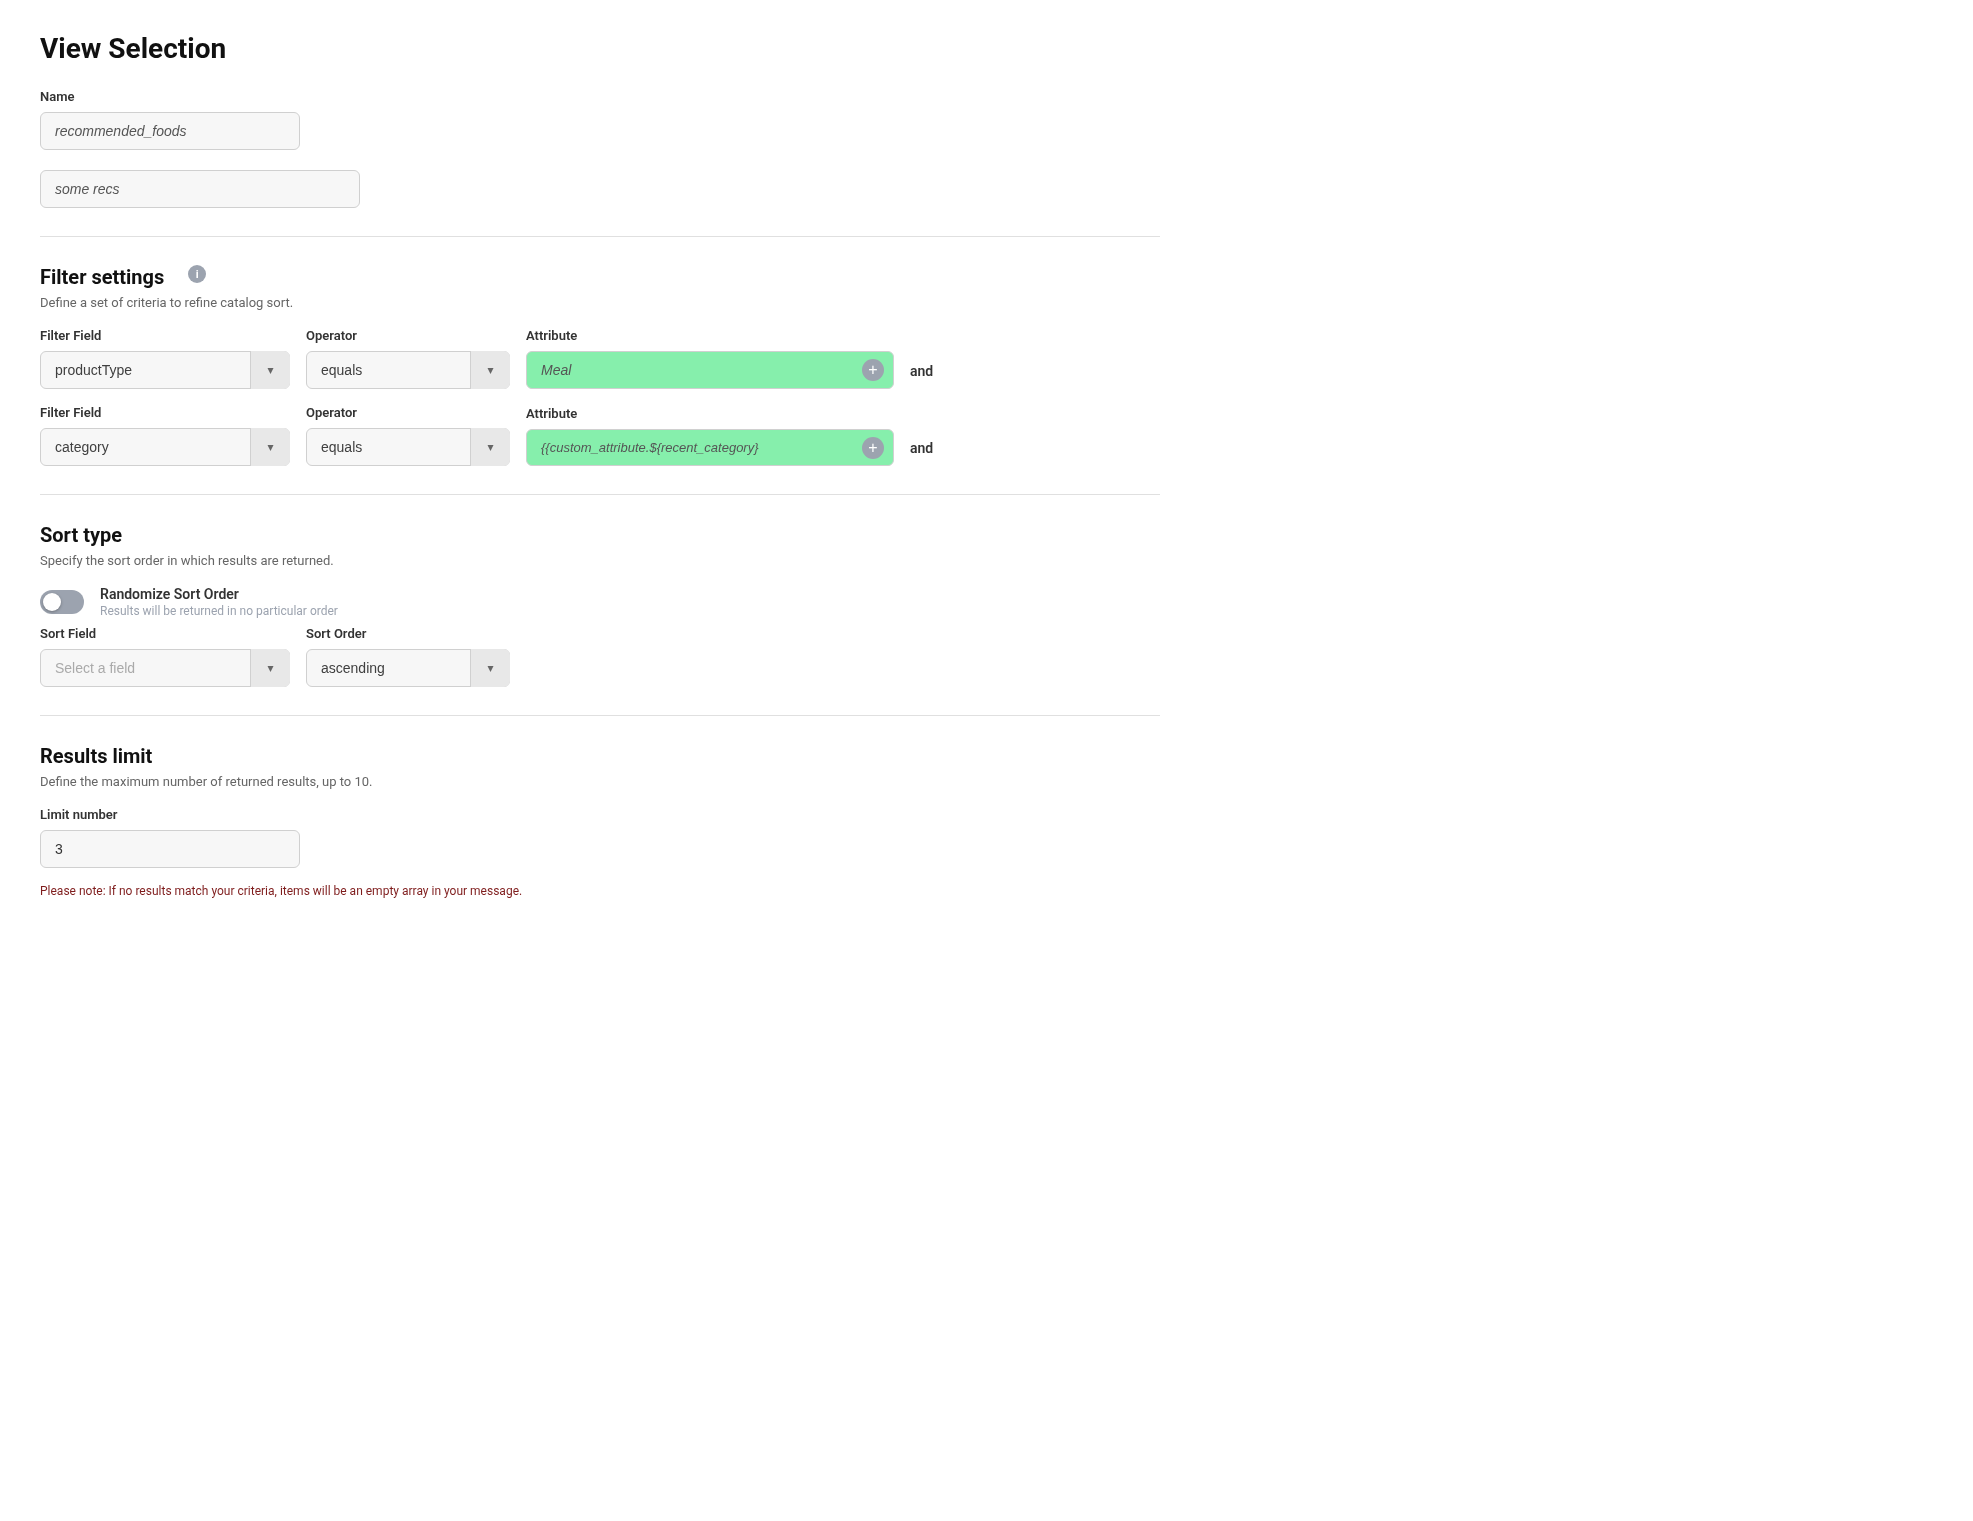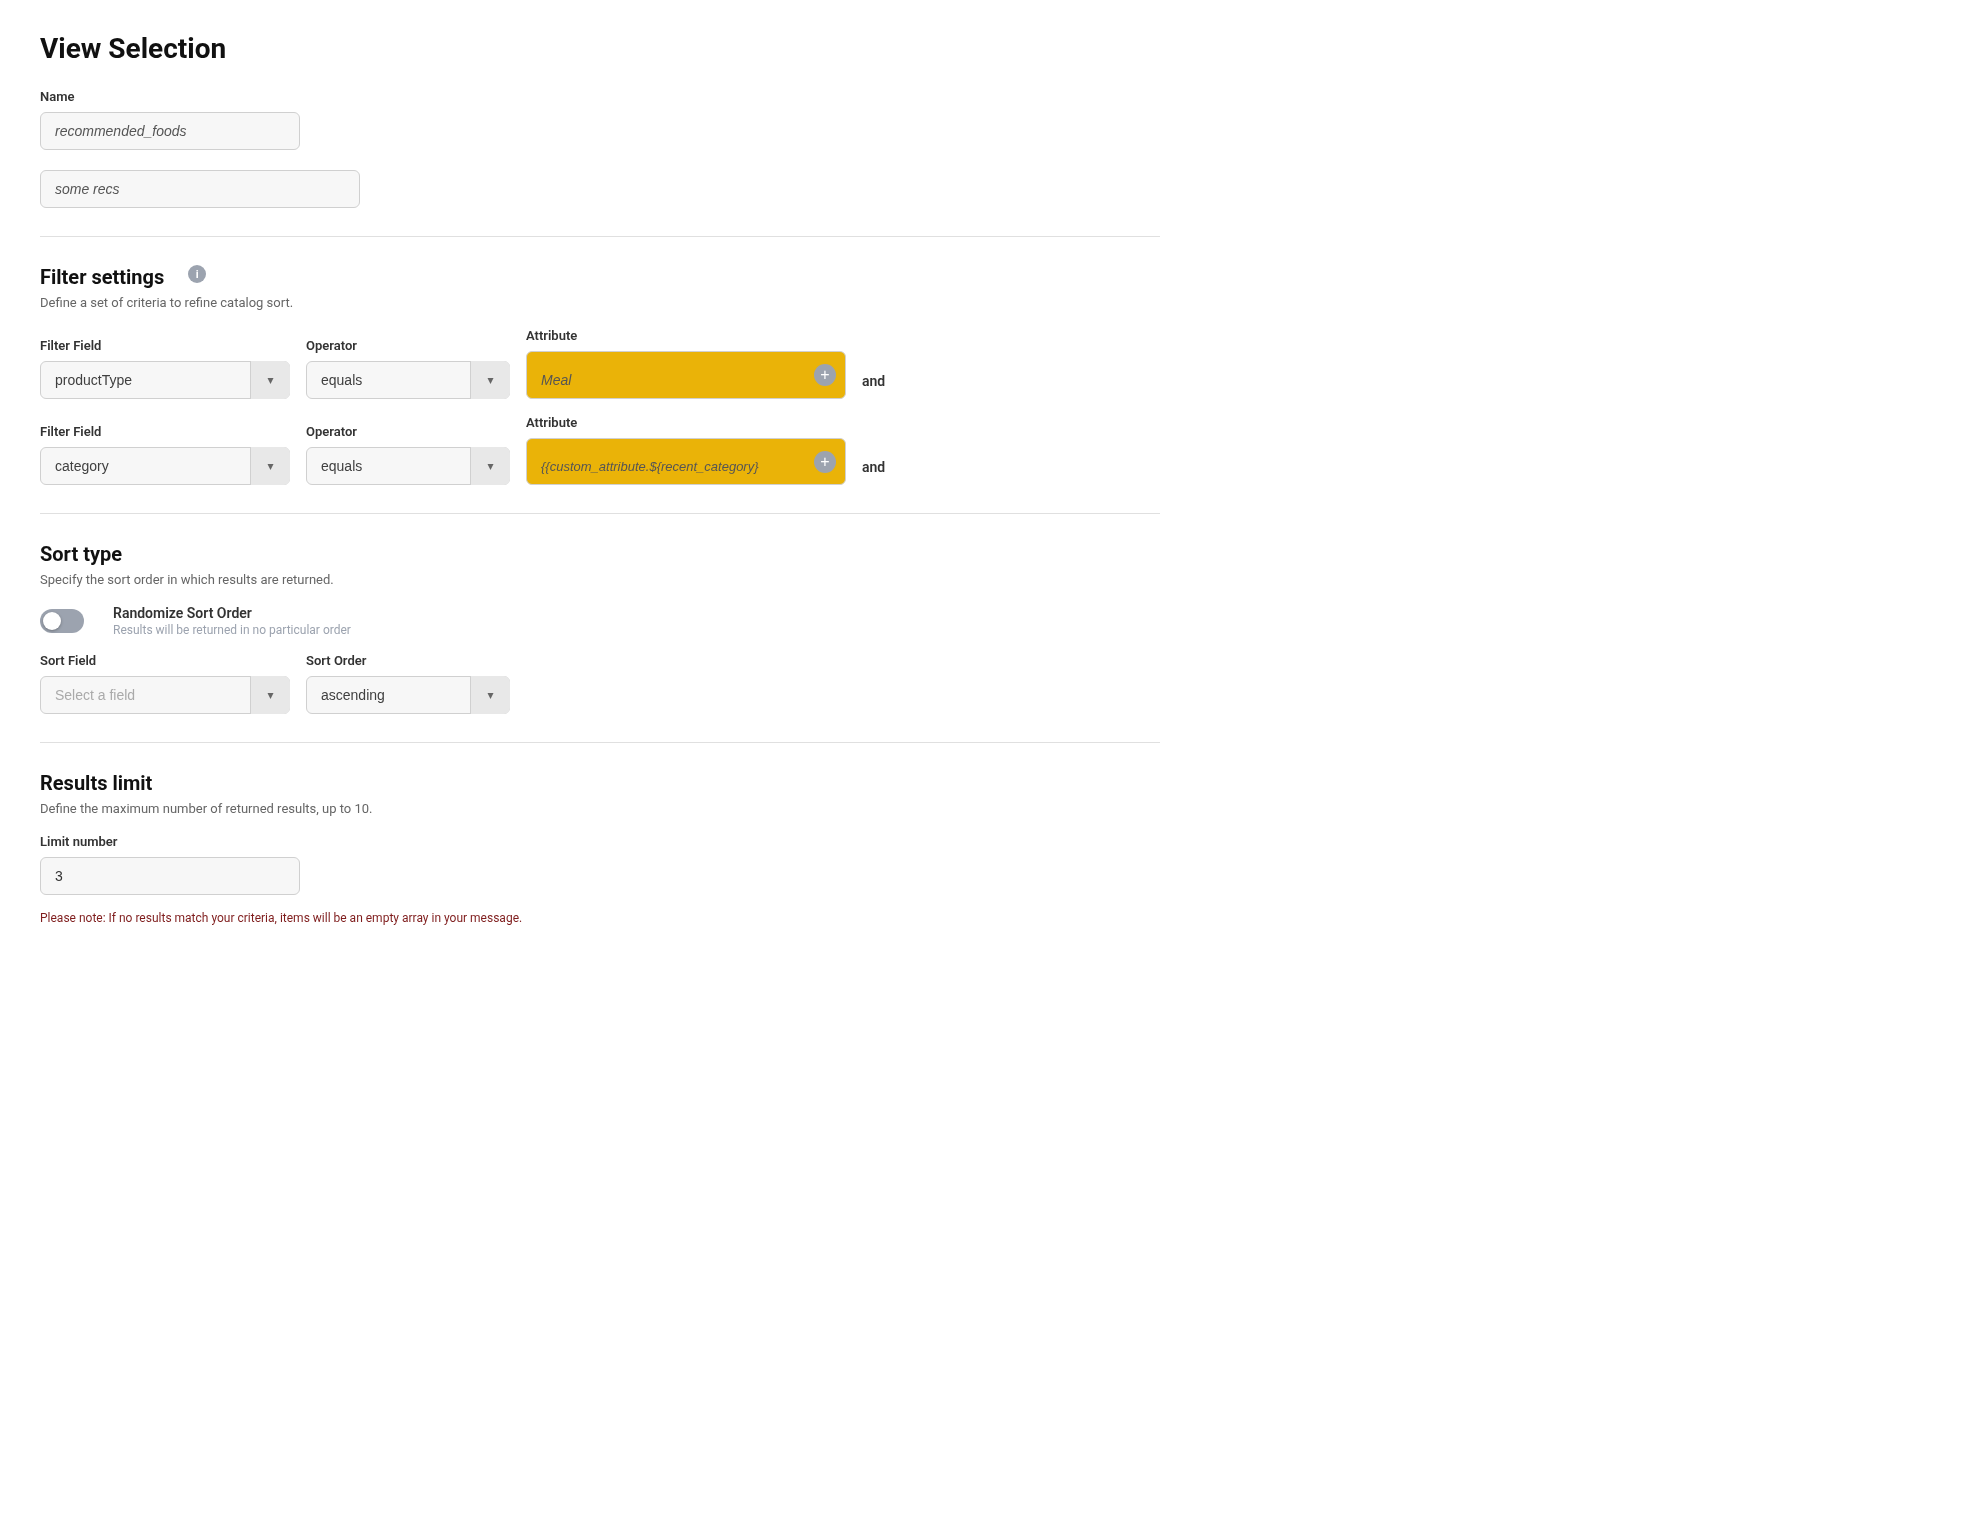--- a/index.html
+++ b/index.html
@@ -137,28 +137,28 @@
       pointer-events: none;
       color: #666;
       font-size: 12px;
     }
 
     .attribute-wrapper {
       position: relative;
     }
 
     .attribute-input {
-      width: 320px;
-      padding: 20px 44px 10px 14px;
+      width: 368px;
+      padding: 10px 44px 10px 14px;
       border: 1px solid #d0d0d0;
       border-radius: 6px;
       font-size: 14px;
       font-style: italic;
       color: #555;
-      background: #eab308;
+      background: #86efac;
       outline: none;
     }
 
     .attribute-add-btn {
       position: absolute;
       right: 10px;
       top: 50%;
       transform: translateY(-50%);
       width: 22px;
       height: 22px;
@@ -178,22 +178,22 @@
       font-size: 14px;
       font-weight: 600;
       color: #333;
       padding-bottom: 10px;
       white-space: nowrap;
     }
 
     .toggle-row {
       display: flex;
       align-items: center;
-      gap: 29px;
-      margin-bottom: 16px;
+      gap: 16px;
+      margin-bottom: 8px;
     }
 
     .toggle {
       width: 44px;
       height: 24px;
       background: #9ca3af;
       border-radius: 12px;
       position: relative;
       cursor: pointer;
       flex-shrink: 0;

